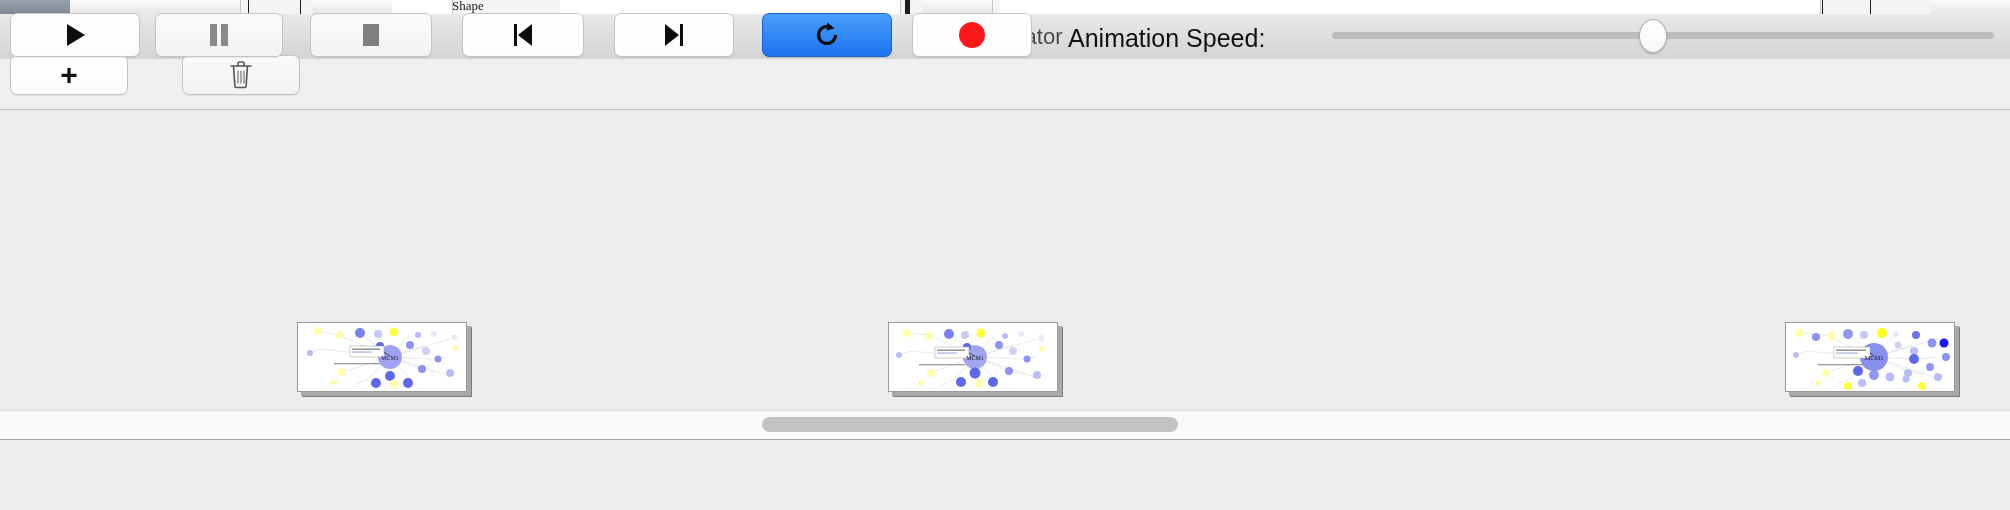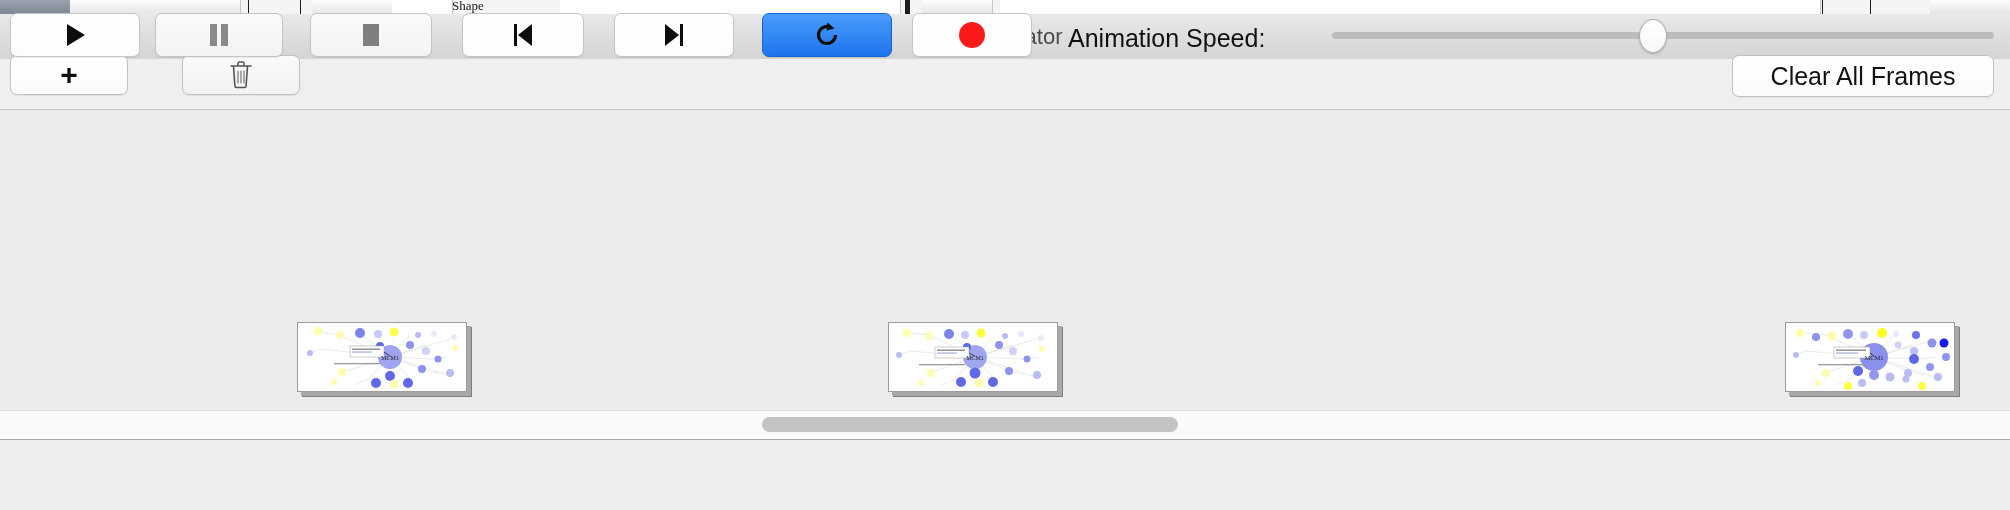--- a/index.html
+++ b/index.html
@@ -258,23 +258,20 @@
   </div>
 
   <div class="btn btn-del flat">
     <svg width="26" height="30" viewBox="0 0 26 30">
       <path d="M3 6 h20 M10 6 v-2.5 a1.5 1.5 0 0 1 1.5 -1.5 h3 a1.5 1.5 0 0 1 1.5 1.5 V6
                M5.5 6 l1.4 20 a1.6 1.6 0 0 0 1.6 1.5 h8 a1.6 1.6 0 0 0 1.6 -1.5 l1.4 -20" fill="none" stroke="#555" stroke-width="1.6" stroke-linecap="round" stroke-linejoin="round"></path>
       <path d="M10 11 v12 M13 11 v12 M16 11 v12" fill="none" stroke="#777" stroke-width="1.2" stroke-linecap="round"></path>
     </svg>
   </div>
 
-  <div class="btn btn-clear">
-    <span>Clear All Frames</span>
-  </div>
 
   <div class="timeline">
 
     <div class="frame" style="left:297px;">
       <svg class="net" viewBox="0 0 168 68">
         <g stroke="#c9c9c9" stroke-width="0.4" fill="none">
           <path d="M92 34 L40 12 M92 34 L62 10 M92 34 L24 26 M92 34 L48 48 M92 34 L70 56 M92 34 L92 58 M92 34 L112 56 M92 34 L124 46 M92 34 L134 36 M92 34 L128 22 M92 34 L112 12 M92 34 L152 16 M92 34 L150 52 M40 12 L20 8 M24 26 L10 30 M70 56 L56 62 M134 36 L150 34 M124 46 L140 50"></path>
         </g>
         <g>
           <circle cx="92" cy="34" r="12" fill="#8e93ee" opacity="0.85"></circle>

